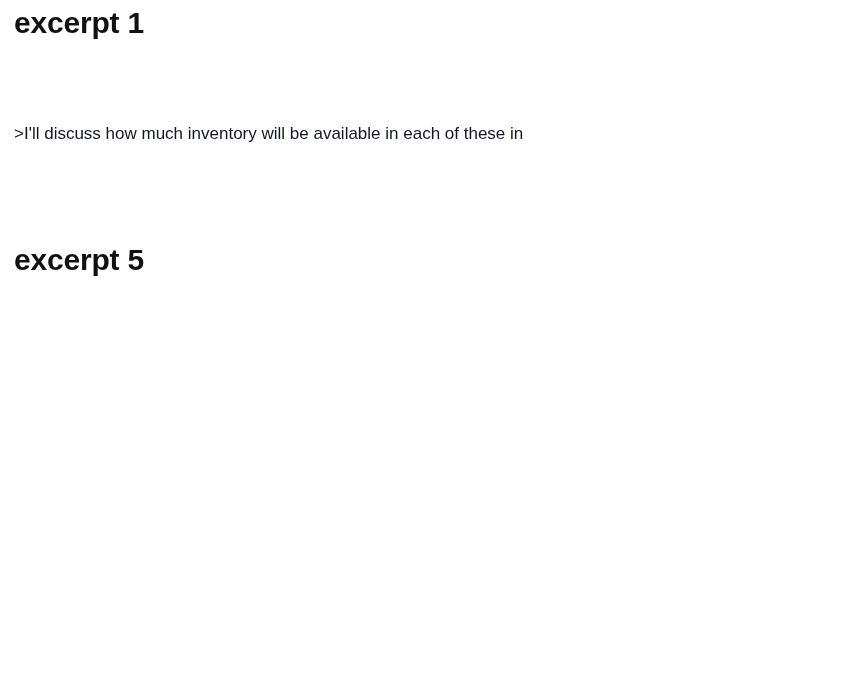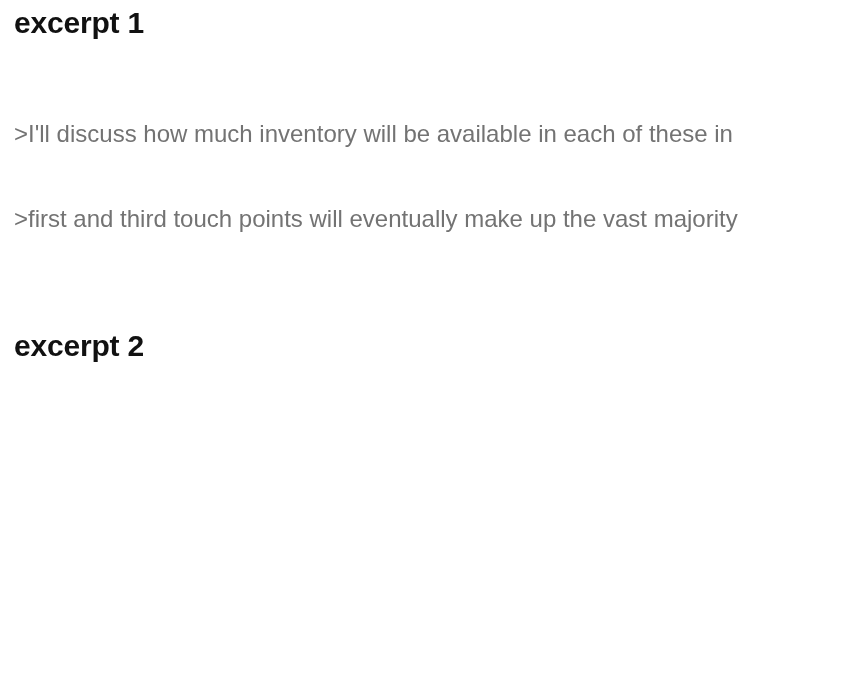--- a/index.html
+++ b/index.html
@@ -25,47 +25,46 @@
   }
   .excerpt-title {
     font-size: 30px;
     font-weight: bold;
     line-height: 1.15;
     margin: 0 0 22px 0;
     letter-spacing: -0.2px;
     color: #111111;
   }
   .excerpt-lines {
-    font-size: 24px;
+    font-size: 17px;
     line-height: 28.5px;
-    color: #737373;
+    color: #0f172a;
     white-space: pre;
   }
   .excerpt-line {
     display: block;
   }
   .spacer-1 { height: 28px; }
 </style>
 </head>
 <body>
 
 <div class="page">
 
   <section class="excerpt">
     <h1 class="excerpt-title">excerpt 1</h1>
     <div class="excerpt-lines">
       <span class="excerpt-line">&gt;I'll discuss how much inventory will be available in each of these in</span>
-      <span class="excerpt-line">&gt;first and third touch points will eventually make up the vast majority</span>
     </div>
   </section>
 
   <div class="spacer-1"></div>
 
   <section class="excerpt">
-    <h1 class="excerpt-title">excerpt 2</h1>
+    <h1 class="excerpt-title">excerpt 5</h1>
     <div class="excerpt-lines">
       
       
       
       
     </div>
   </section>
 
 </div>
 

